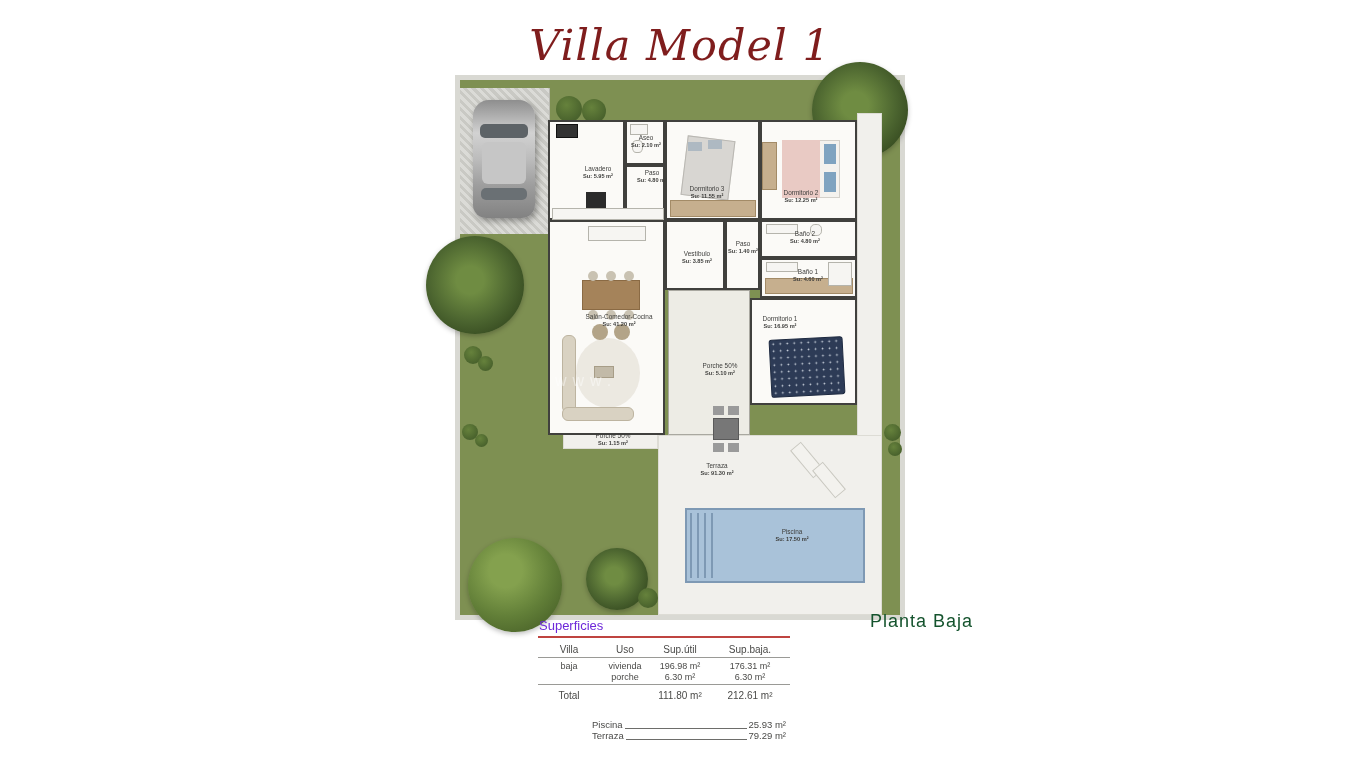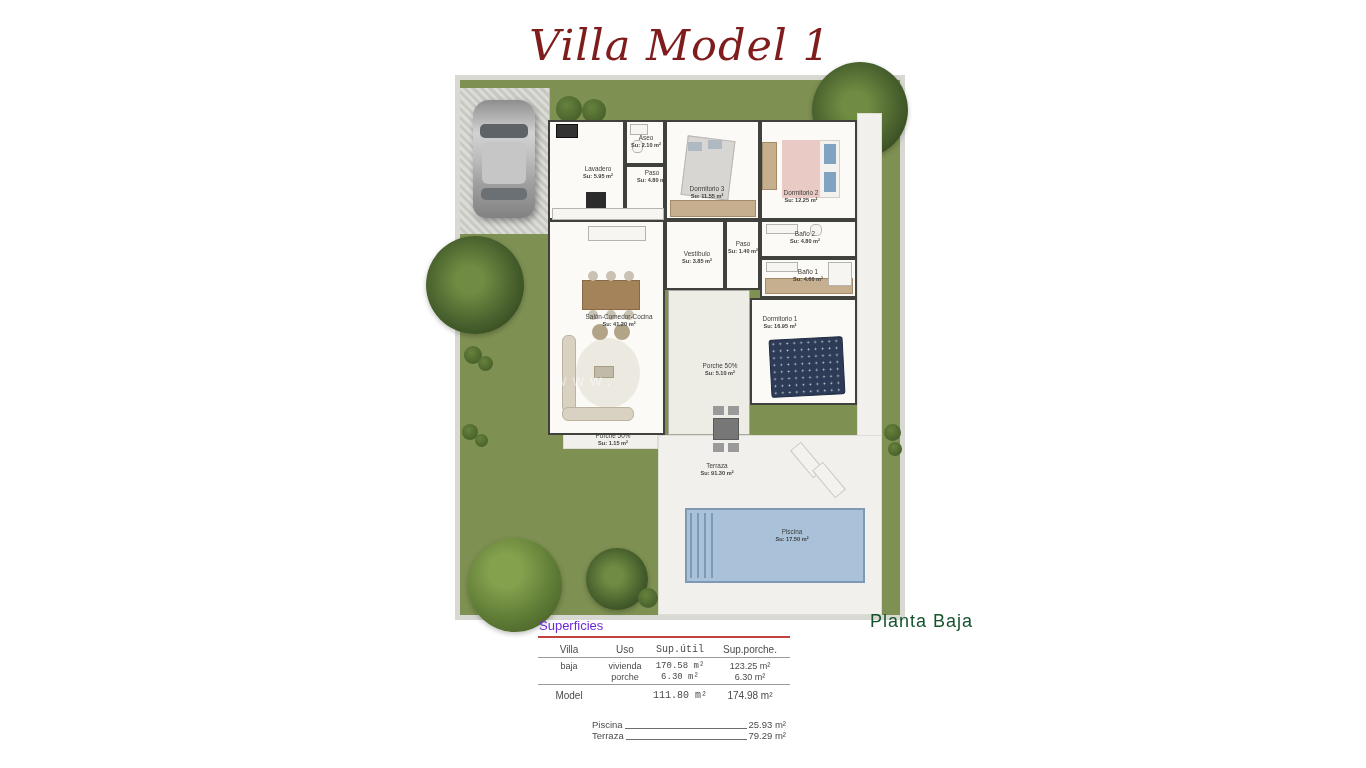--- a/index.html
+++ b/index.html
@@ -53,21 +53,21 @@
 
   
   .sup-heading{position:absolute;left:539px;top:618px;font-size:13px;color:#6d28d9;}
   .sup-redline{position:absolute;left:538px;top:636px;width:252px;height:2px;background:#bf4440;}
   .sup-table{position:absolute;left:538px;top:641px;width:252px;font-size:9px;color:#4a4a48;}
   .srow{display:flex;align-items:flex-end;height:11px;}
   .srow.head{height:14px;font-size:10px;}
   .srow.total{height:14px;font-size:10px;}
   .srow .c1{width:62px;text-align:center;}
   .srow .c2{width:50px;text-align:center;}
-  .srow .c3{width:60px;text-align:center;font-family:Liberation Mono, monospace;}
+  .srow .c3{width:60px;text-align:center;}
   .srow .c4{width:80px;text-align:center;}
   .sup-hr{height:1px;background:#9a9a96;margin:2px 0;}
 
   .extras{position:absolute;left:592px;top:719px;width:194px;font-size:9.5px;color:#4a4a48;}
   .extra-row{display:flex;align-items:flex-end;height:11px;}
   .extra-row .xfill{flex:1;border-bottom:1px solid #6d6d6a;margin:0 2px 1px 2px;}
 </style>
 </head>
 <body>
 
@@ -233,41 +233,41 @@
 <div class="plan-caption">Planta Baja</div>
 
 <div class="sup-heading">Superficies</div>
 <div class="sup-redline"></div>
 
 <div class="sup-table">
   <div class="srow head">
     <span class="c1">Villa</span>
     <span class="c2">Uso</span>
     <span class="c3">Sup.útil</span>
-    <span class="c4">Sup.porche.</span>
+    <span class="c4">Sup.baja.</span>
   </div>
   <div class="sup-hr"></div>
   <div class="srow">
     <span class="c1">baja</span>
     <span class="c2">vivienda</span>
-    <span class="c3">170.58 m²</span>
-    <span class="c4">123.25 m²</span>
+    <span class="c3">196.98 m²</span>
+    <span class="c4">176.31 m²</span>
   </div>
   <div class="srow">
     <span class="c1"></span>
     <span class="c2">porche</span>
     <span class="c3">6.30 m²</span>
     <span class="c4">6.30 m²</span>
   </div>
   <div class="sup-hr"></div>
   <div class="srow total">
-    <span class="c1">Model</span>
+    <span class="c1">Total</span>
     <span class="c2"></span>
     <span class="c3">111.80 m²</span>
-    <span class="c4">174.98 m²</span>
+    <span class="c4">212.61 m²</span>
   </div>
 </div>
 
 <div class="extras">
   <div class="extra-row">
     <span>Piscina</span>
     <span class="xfill"></span>
     <span>25.93 m²</span>
   </div>
   <div class="extra-row">

